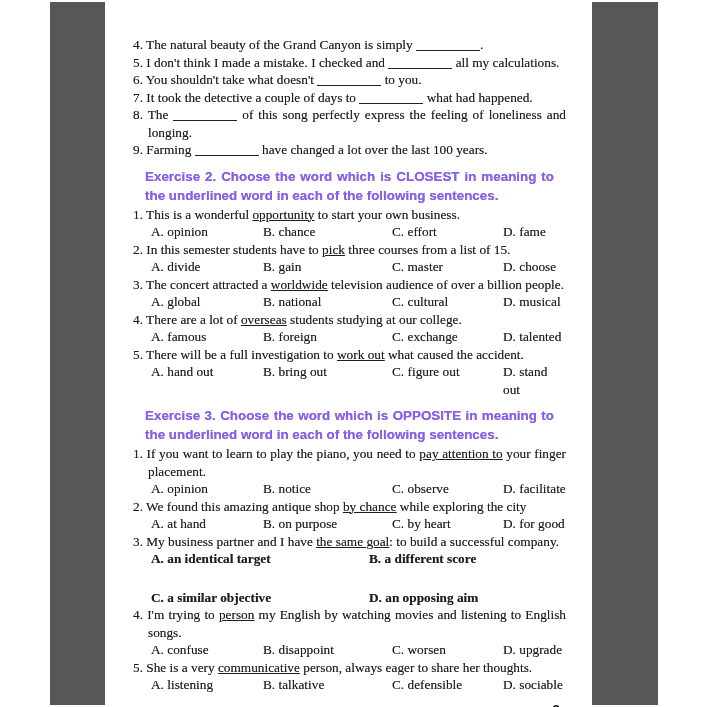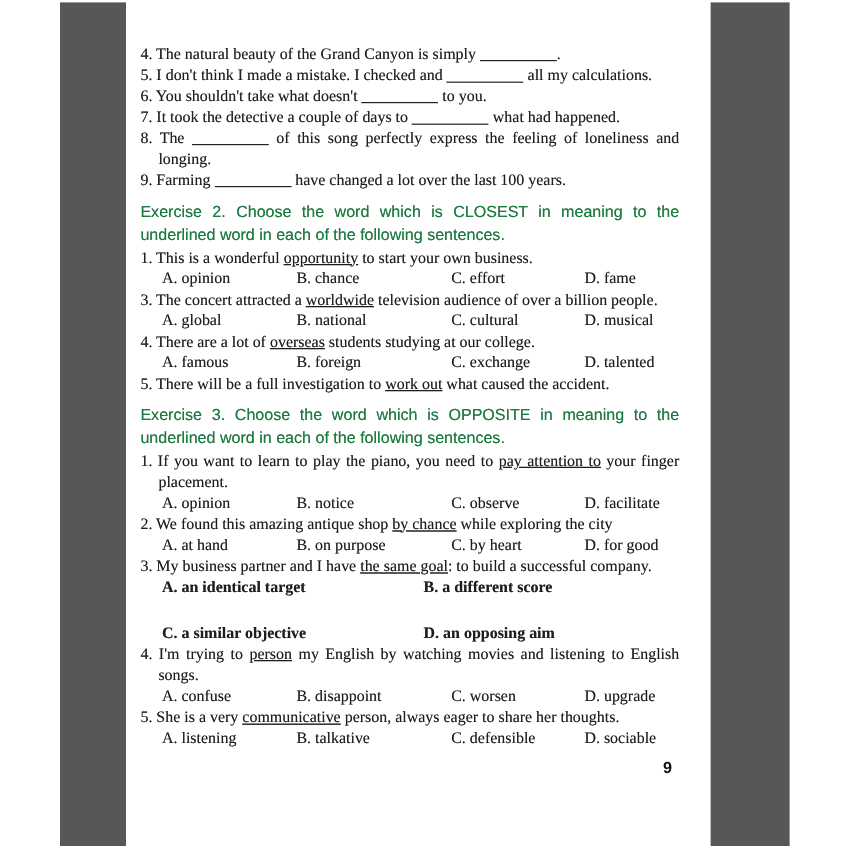--- a/index.html
+++ b/index.html
@@ -2,25 +2,25 @@
 <html><head>
 <meta charset="utf-8">
 <style>
   html,body{margin:0;padding:0;background:#fff;}
   .canvas{position:relative;width:707px;height:707px;background:#ffffff;overflow:hidden;
           font-family:"Liberation Serif",serif;}
   .stripe{position:absolute;top:2px;height:703px;background:#575757;}
   .stripe.left{left:50px;width:55px;}
   .stripe.right{left:592px;width:66px;}
   .page{position:absolute;left:105px;top:0;width:487px;height:707px;background:#fff;
-        box-sizing:border-box;padding:36px 26px 0 12px;}
+        box-sizing:border-box;padding:36px 26px 0 28px;}
   .q{font-size:13.3px;line-height:17.5px;text-align:justify;padding-left:15px;text-indent:-15px;
      color:#1e1e1e;text-shadow:0 0 .5px rgba(30,30,30,.55);}
-  .ex-heading{font-family:"Liberation Sans",sans-serif;font-weight:normal;font-size:13.4px;
-     line-height:19px;text-align:justify;margin:8px 0 1px;color:#15803d;
+  .ex-heading{font-family:"Liberation Sans",sans-serif;font-weight:bold;font-size:13.4px;
+     line-height:19px;text-align:justify;margin:8px 12px 1px;color:#8b5cf6;
      text-shadow:0 0 .5px rgba(20,20,20,.5);}
   .opts{display:grid;grid-template-columns:91px 108px 90px 1fr;padding-left:18px;
      font-size:13.3px;line-height:17.5px;color:#1e1e1e;text-shadow:0 0 .5px rgba(30,30,30,.55);gap:21px;}
   .opts.two{grid-template-columns:197px 1fr;font-weight:bold;}
   .uw{font-weight:normal;text-decoration:underline;}
   .blank{display:inline-block;width:64px;height:12px;border-bottom:1.2px solid #222;
      vertical-align:-2px;}
   .pagenum{font-family:"Liberation Sans",sans-serif;font-weight:bold;font-size:13.5px;
      text-align:right;padding-right:6px;margin-top:8px;color:#111;}
 </style>
@@ -39,35 +39,48 @@
         <div class="q"><span>8. </span>The <span class="blank"></span> of this song perfectly express the feeling of loneliness and longing.</div>
         <div class="q"><span>9. </span>Farming <span class="blank"></span> have changed a lot over the last 100 years.</div>
         <div class="ex-heading">Exercise 2. Choose the word which is CLOSEST in meaning to the underlined word in each of the following sentences.</div>
         <div class="q"><span>1. </span>This is a wonderful <span class="uw">opportunity</span> to start your own business.</div>
         <div class="opts">
           <span class="opt">A. opinion</span>
           <span class="opt">B. chance</span>
           <span class="opt">C. effort</span>
           <span class="opt">D. fame</span>
         </div>
+        <div class="q"><span>2. </span>In this semester students have to <span class="uw">pick</span> three courses from a list of 15.</div>
+        <div class="opts">
+          <span class="opt">A. divide</span>
+          <span class="opt">B. gain</span>
+          <span class="opt">C. master</span>
+          <span class="opt">D. choose</span>
+        </div>
         <div class="q"><span>3. </span>The concert attracted a <span class="uw">worldwide</span> television audience of over a billion people.</div>
         <div class="opts">
           <span class="opt">A. global</span>
           <span class="opt">B. national</span>
           <span class="opt">C. cultural</span>
           <span class="opt">D. musical</span>
         </div>
         <div class="q"><span>4. </span>There are a lot of <span class="uw">overseas</span> students studying at our college.</div>
         <div class="opts">
           <span class="opt">A. famous</span>
           <span class="opt">B. foreign</span>
           <span class="opt">C. exchange</span>
           <span class="opt">D. talented</span>
         </div>
         <div class="q"><span>5. </span>There will be a full investigation to <span class="uw">work out</span> what caused the accident.</div>
+        <div class="opts">
+          <span class="opt">A. hand out</span>
+          <span class="opt">B. bring out</span>
+          <span class="opt">C. figure out</span>
+          <span class="opt">D. stand out</span>
+        </div>
         <div class="ex-heading">Exercise 3. Choose the word which is OPPOSITE in meaning to the underlined word in each of the following sentences.</div>
         <div class="q"><span>1. </span>If you want to learn to play the piano, you need to <span class="uw">pay attention to</span> your finger placement.</div>
         <div class="opts">
           <span class="opt">A. opinion</span>
           <span class="opt">B. notice</span>
           <span class="opt">C. observe</span>
           <span class="opt">D. facilitate</span>
         </div>
         <div class="q"><span>2. </span>We found this amazing antique shop <span class="uw">by chance</span> while exploring the city</div>
         <div class="opts">

